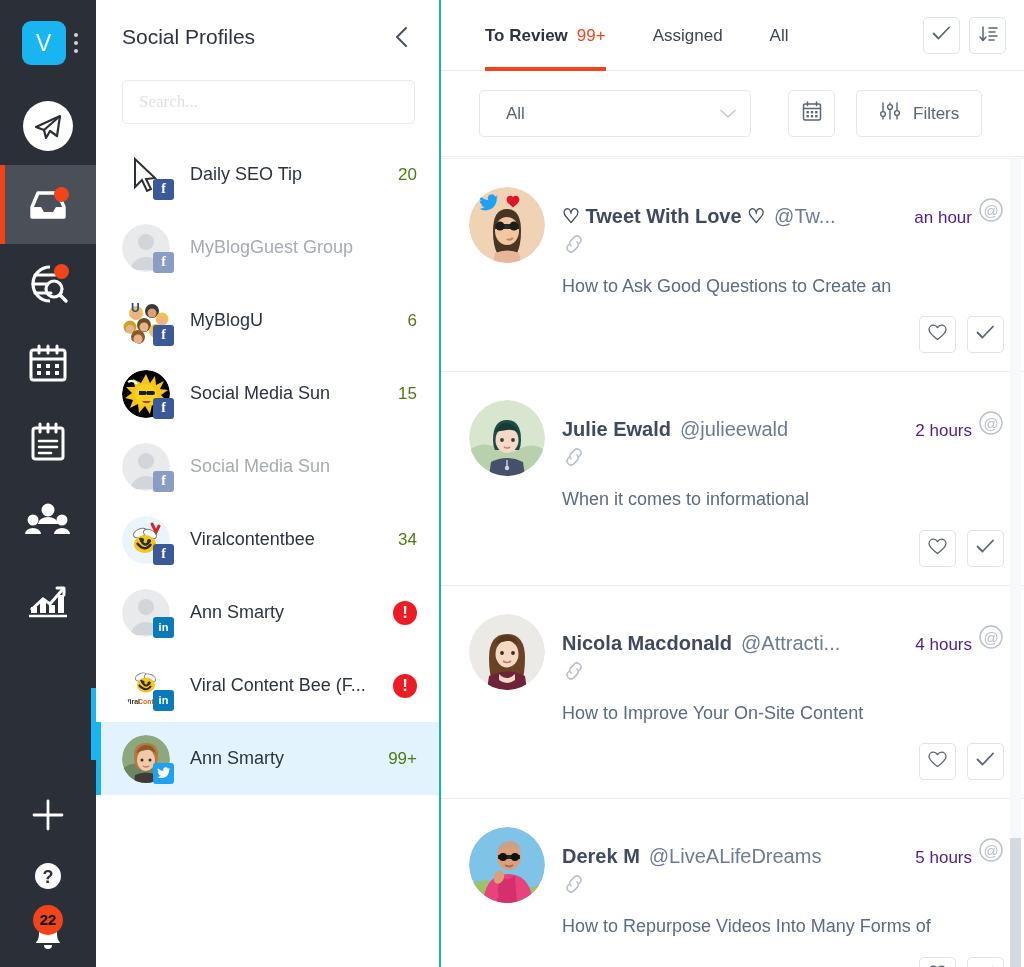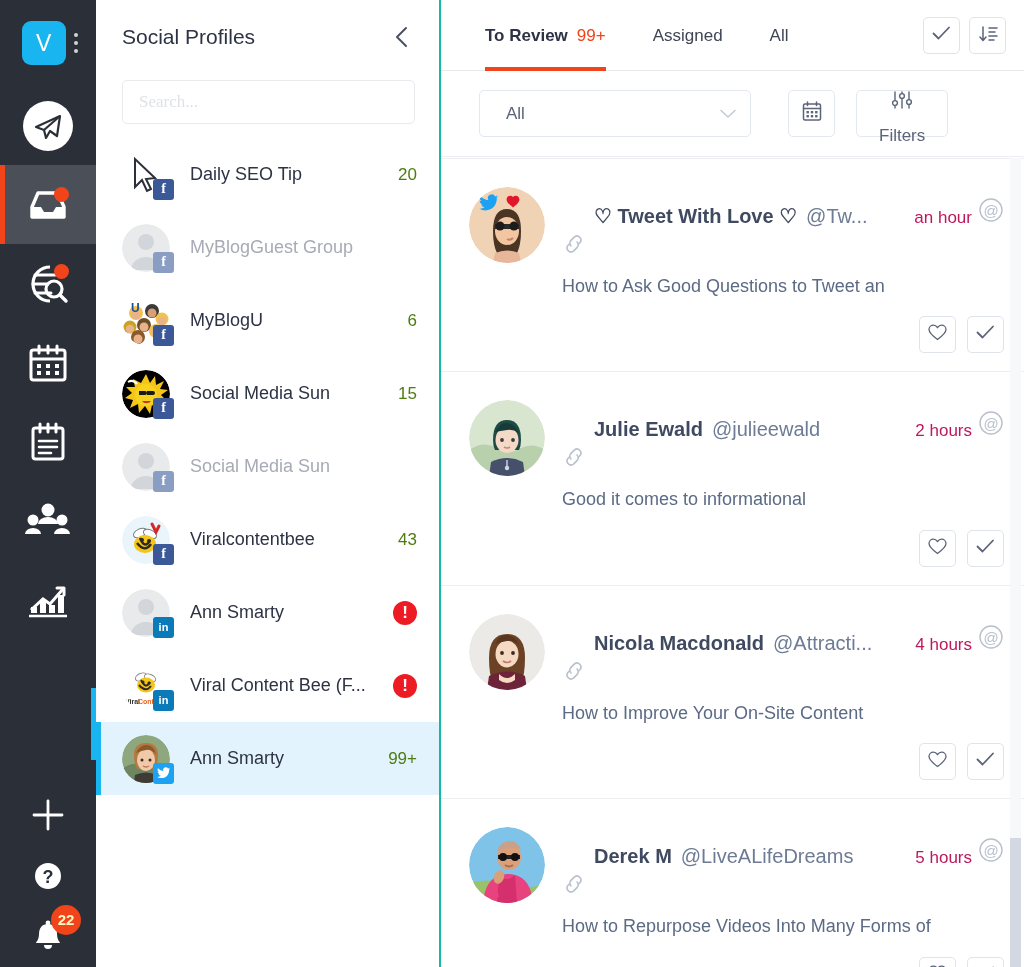--- a/index.html
+++ b/index.html
@@ -42,23 +42,23 @@
   .rail-item svg { display: block; }
   .dot-badge {
     position: absolute; width: 15px; height: 15px; border-radius: 50%;
     background: #f1441b;
   }
   .rail-spacer { flex: 1; }
   .rail-bottom { width: 96px; display: flex; flex-direction: column; align-items: center; }
   .rail-bottom .rail-item { height: 61px; }
   .bell-wrap { position: relative; }
   .bell-badge {
-    position: absolute; top: -13px; left: 22px;
+    position: absolute; top: -13px; left: 4px;
     min-width: 30px; height: 30px; border-radius: 15px;
-    background: #f1441b; color: #fef9c3; font-size: 15px; font-weight: 700;
+    background: #f1441b; color: #000000; font-size: 15px; font-weight: 700;
     display: flex; align-items: center; justify-content: center; padding: 0 5px;
   }
   .rail-accent {
     position: absolute; right: 0; width: 5px; height: 72px;
     background: #19b5f0; top: 688px;
   }
 
   
   .panel {
     width: 345px; flex: 0 0 345px; height: 967px;
@@ -158,49 +158,48 @@
   }
   .select-box .caret { margin-left: auto; }
   .ico-btn {
     width: 47px; height: 47px; border: 1px solid #e3e7ee; border-radius: 5px;
     background: #fff; display: flex; align-items: center; justify-content: center;
     cursor: pointer; margin-left: 25px;
   }
   .filters-btn {
     height: 47px; border: 1px solid #e3e7ee; border-radius: 5px; background: #fff;
     display: flex; align-items: center; gap: 12px; padding: 0 22px;
-    font-size: 17px; color: #5b6478; cursor: pointer; margin-left: 9px; flex-direction: column;
+    font-size: 17px; color: #5b6478; cursor: pointer; margin-left: 9px;
   }
 
   
   .msg-list { position: absolute; top: 158px; left: 0; right: 0; bottom: 0; overflow: hidden; }
   .msg-sep { height: 1px; background: #eceef2; margin: 0 0 0 0; }
   .msg-card {
     display: flex; padding: 28px 20px 18px 28px;
     border-bottom: 1px solid #eceef2; position: relative;
   }
   .msg-avatar {
     width: 76px; height: 76px; border-radius: 50%; flex: 0 0 76px;
     overflow: hidden; margin-right: 17px; position: relative;
   }
   .msg-body { flex: 1; min-width: 0; padding-top: 10px; }
   .msg-head {
     display: flex; align-items: baseline; flex-wrap: wrap; gap: 0;
   }
   .msg-author {
     font-size: 20px; font-weight: 700; color: #3f4a60;
     white-space: nowrap;
-    margin-left: 32px;
   }
   .msg-handle {
     font-size: 20px; color: #6d7b94; margin-left: 9px; font-weight: 400;
     white-space: nowrap; max-width: 180px; overflow: hidden; text-overflow: ellipsis;
   }
   .msg-time {
-    font-size: 17px; color: #be185d; margin-left: auto; white-space: nowrap;
+    font-size: 17px; color: #4c1d95; margin-left: auto; white-space: nowrap;
     padding-right: 6px;
     text-align: right;
   }
   .msg-at { font-size: 24px; color: #aeb6c4; line-height: 1; }
   .msg-link-icon { margin-top: 5px; }
   .msg-text { font-size: 18px; color: #5b6a85; margin-top: 16px; line-height: 1.3; }
   .msg-actions {
     display: flex; justify-content: flex-end; gap: 11px; margin-top: 18px;
   }
   .act-btn {
@@ -463,21 +462,21 @@
             <path d="M18 22 q5 12 10 2" stroke="#2b2b2b" stroke-width="2.5" fill="none"></path>
             <path d="M15 27 q8 10 14 1" stroke="#2b2b2b" stroke-width="2.5" fill="none"></path>
             <circle cx="20" cy="24" r="2" fill="#2b2b2b"></circle>
               <circle cx="27" cy="25" r="2" fill="#2b2b2b"></circle>
             <path d="M30 8 L34 16 L37 10" stroke="#d62828" stroke-width="3" fill="none" stroke-linecap="round"></path>
             <path d="M34 18 l-3 -5 l6 0 z" fill="#d62828"></path>
           </svg>
           <span class="net-badge net-fb">f</span>
         </div>
         <div class="profile-name">Viralcontentbee</div>
-        <div class="count">43</div>
+        <div class="count">34</div>
       </div>
 
       <div class="profile-row">
         <div class="avatar-wrap">
           <svg class="avatar" viewBox="0 0 48 48">
             <circle cx="24" cy="24" r="24" fill="#e8eaec"></circle>
             <circle cx="24" cy="18" r="8" fill="#d2d5d9"></circle>
             <path d="M9 46 a15 13 0 0 1 30 0 z" fill="#d2d5d9"></path>
           </svg>
           <span class="net-badge net-li">in</span>
@@ -636,21 +635,21 @@
                   <text x="13" y="19" text-anchor="middle" font-size="15" fill="#b9c0cc" font-family="Liberation Sans, sans-serif">@</text>
                 </svg>
             </span>
           </div>
           <div class="msg-link-icon">
             <svg width="24" height="22" viewBox="0 0 24 22">
               <path d="M9 13 a4 4 0 0 1 0-5.6 l3.5-3.5 a4 4 0 0 1 5.6 5.6 l-1.8 1.8" fill="none" stroke="#b9c0cc" stroke-width="1.6" stroke-linecap="round"></path>
               <path d="M15 9 a4 4 0 0 1 0 5.6 l-3.5 3.5 a4 4 0 0 1-5.6-5.6 l1.8-1.8" fill="none" stroke="#b9c0cc" stroke-width="1.6" stroke-linecap="round"></path>
             </svg>
           </div>
-          <div class="msg-text">How to Ask Good Questions to Tweet an</div>
+          <div class="msg-text">How to Ask Good Questions to Create an</div>
           <div class="msg-actions">
             <div class="act-btn">
               <span>
                 <svg width="19" height="17" viewBox="0 0 19 17">
                     <path d="M9.5 15.5 C4 11.5 1 8.8 1 5.6 C1 3.1 3 1.2 5.4 1.2 c1.5 0 2.9 .7 4.1 2.3 c1.2-1.6 2.6-2.3 4.1-2.3 C16 1.2 18 3.1 18 5.6 c0 3.2-3 5.9-8.5 9.9z" fill="none" stroke="#5b6478" stroke-width="1.3"></path>
                   </svg>
               </span>
             </div>
             <div class="act-btn">
               <span>
@@ -690,21 +689,21 @@
                   <text x="13" y="19" text-anchor="middle" font-size="15" fill="#b9c0cc" font-family="Liberation Sans, sans-serif">@</text>
                 </svg>
             </span>
           </div>
           <div class="msg-link-icon">
             <svg width="24" height="22" viewBox="0 0 24 22">
               <path d="M9 13 a4 4 0 0 1 0-5.6 l3.5-3.5 a4 4 0 0 1 5.6 5.6 l-1.8 1.8" fill="none" stroke="#b9c0cc" stroke-width="1.6" stroke-linecap="round"></path>
               <path d="M15 9 a4 4 0 0 1 0 5.6 l-3.5 3.5 a4 4 0 0 1-5.6-5.6 l1.8-1.8" fill="none" stroke="#b9c0cc" stroke-width="1.6" stroke-linecap="round"></path>
             </svg>
           </div>
-          <div class="msg-text">Good it comes to informational</div>
+          <div class="msg-text">When it comes to informational</div>
           <div class="msg-actions">
             <div class="act-btn">
               <span>
                 <svg width="19" height="17" viewBox="0 0 19 17">
                     <path d="M9.5 15.5 C4 11.5 1 8.8 1 5.6 C1 3.1 3 1.2 5.4 1.2 c1.5 0 2.9 .7 4.1 2.3 c1.2-1.6 2.6-2.3 4.1-2.3 C16 1.2 18 3.1 18 5.6 c0 3.2-3 5.9-8.5 9.9z" fill="none" stroke="#5b6478" stroke-width="1.3"></path>
                   </svg>
               </span>
             </div>
             <div class="act-btn">
               <span>

